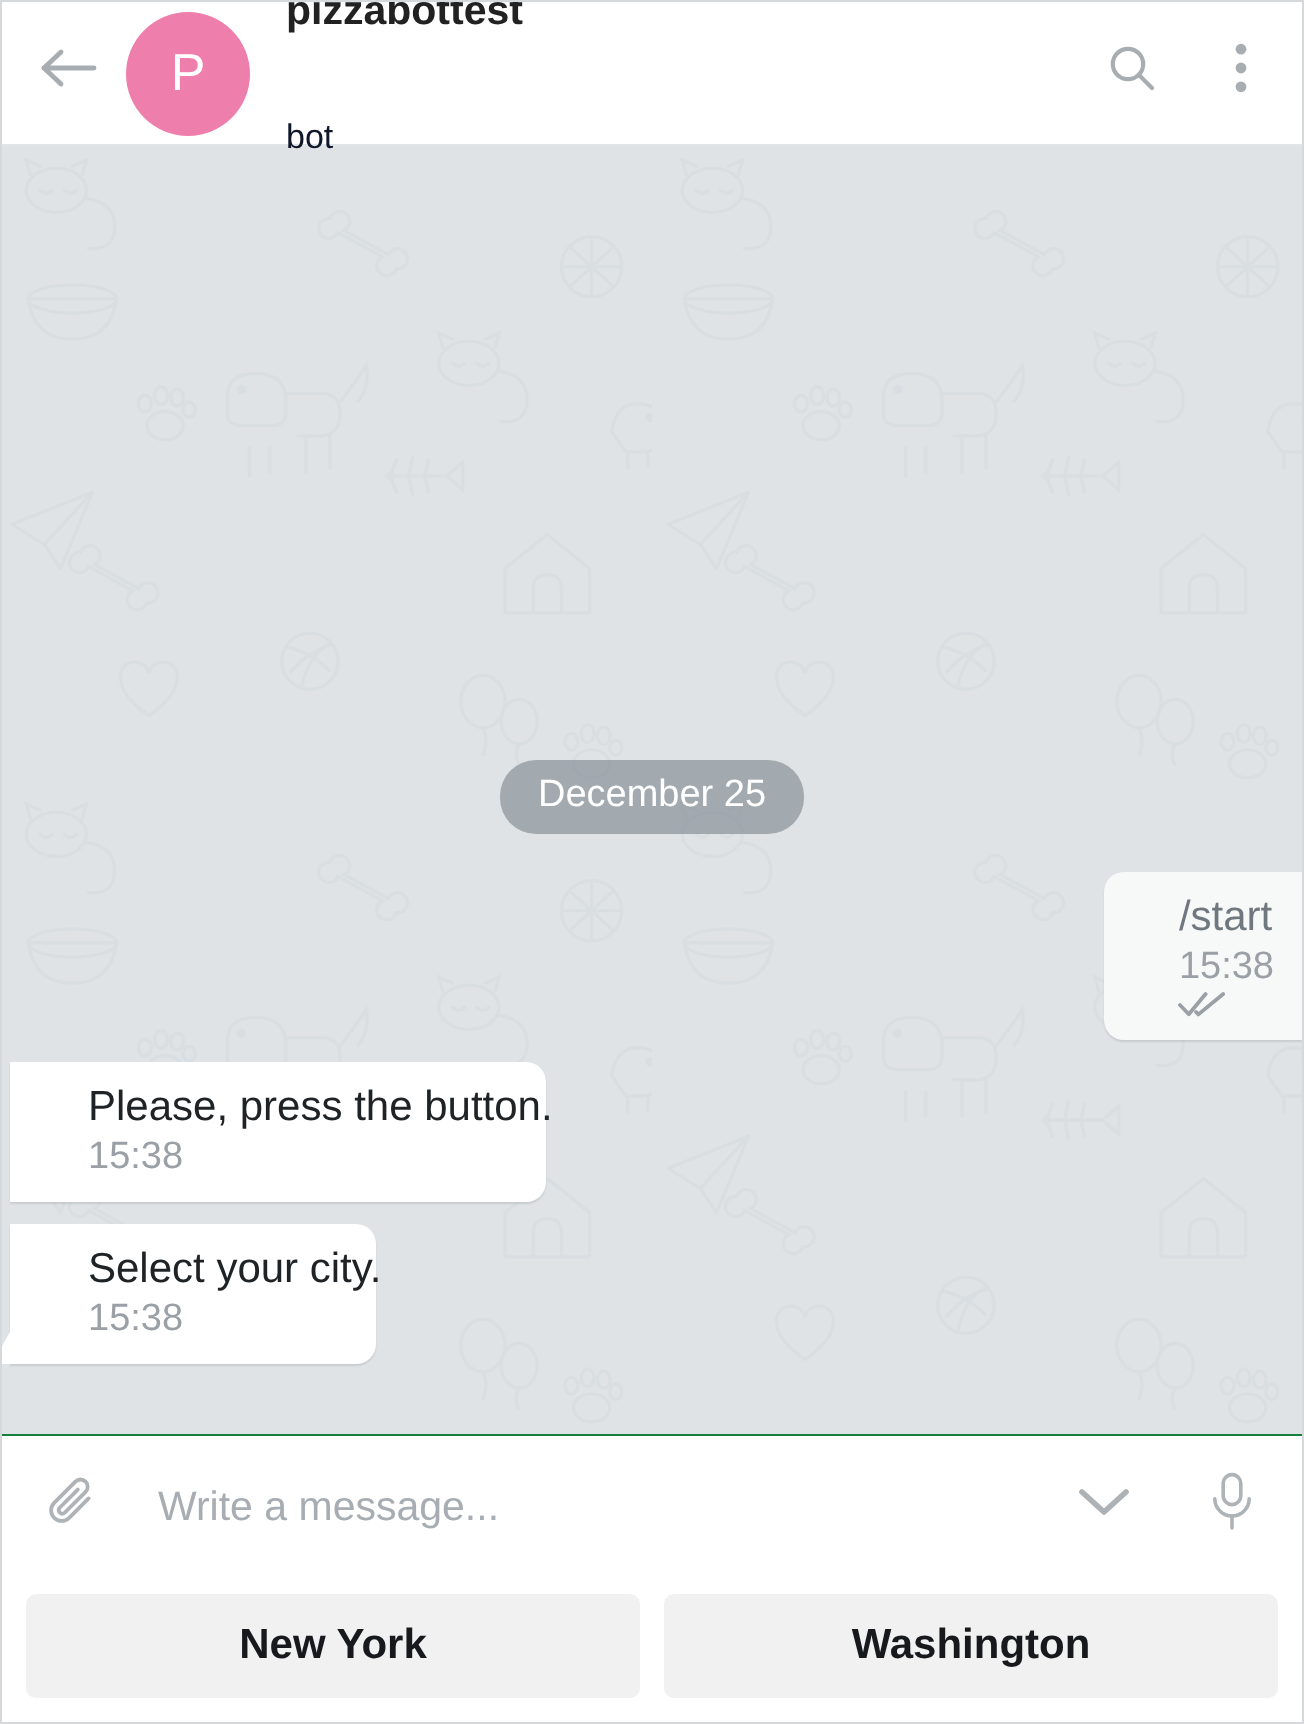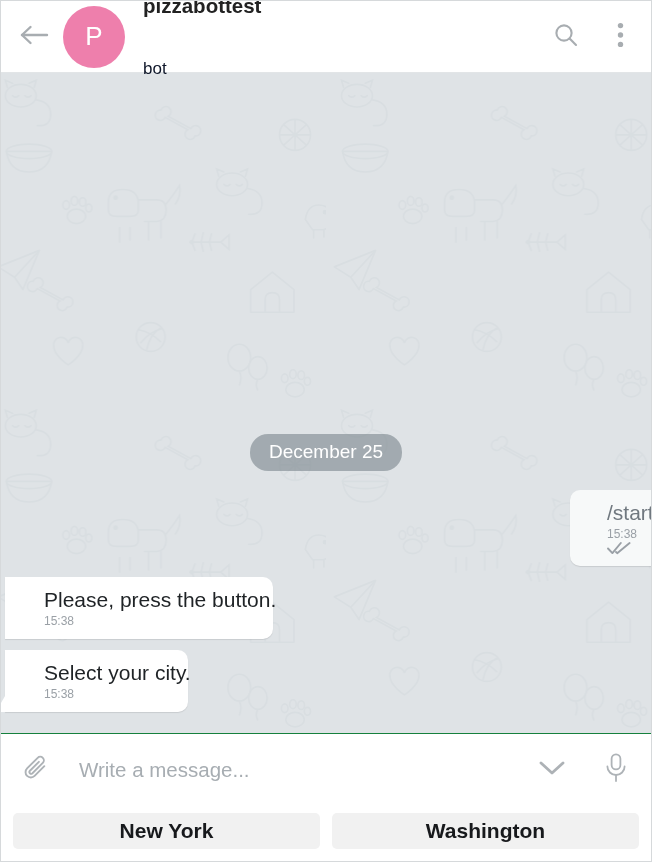--- a/index.html
+++ b/index.html
@@ -95,21 +95,21 @@
     position: absolute;
     inset: 0;
     opacity: 1;
     pointer-events: none;
   }
   .wallpaper svg { width: 100%; height: 100%; display: block; }
 
   .messages {
     position: absolute;
     left: 0; right: 0; bottom: 0;
-    padding: 0 0 10px 0;
+    padding: 0 0 24px 0;
     display: flex;
     flex-direction: column;
   }
 
   
   .date-row {
     display: flex; justify-content: center;
     margin-bottom: 19px;
   }
   .date-pill {
@@ -165,21 +165,21 @@
   }
 
   .msg-text {
     font-size: 21px;
     color: #1f2326;
     line-height: 1.28;
     white-space: pre-wrap;
   }
   .msg-text.cmd { color: #70787f; }
   .msg-time {
-    font-size: 12px;
+    font-size: 19px;
     color: #9aa0a6;
     margin-left: 17px;
     white-space: nowrap;
     flex: 0 0 auto;
   }
   .ticks {
     margin-left: 11px;
     display: inline-flex;
     align-items: center;
     flex: 0 0 auto;
@@ -223,21 +223,21 @@
     background: #ffffff;
     display: flex;
     gap: 12px;
     padding: 8px 12px 12px 12px;
   }
   .kb-btn {
     flex: 1 1 0;
     background: #f1f1f1;
     border: none;
     border-radius: 5px;
-    height: 36px;
+    height: 52px;
     font-family: "Liberation Sans", sans-serif;
     font-size: 21px;
     font-weight: 700;
     color: #17191c;
     cursor: pointer;
     display: flex; align-items: center; justify-content: center;
     user-select: none;
   }
 </style>
 </head>

